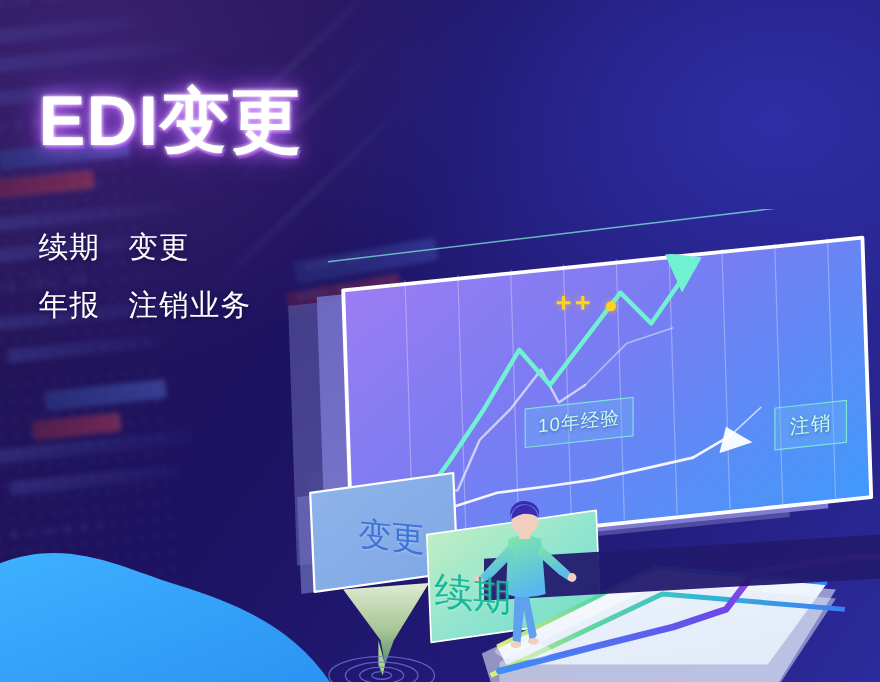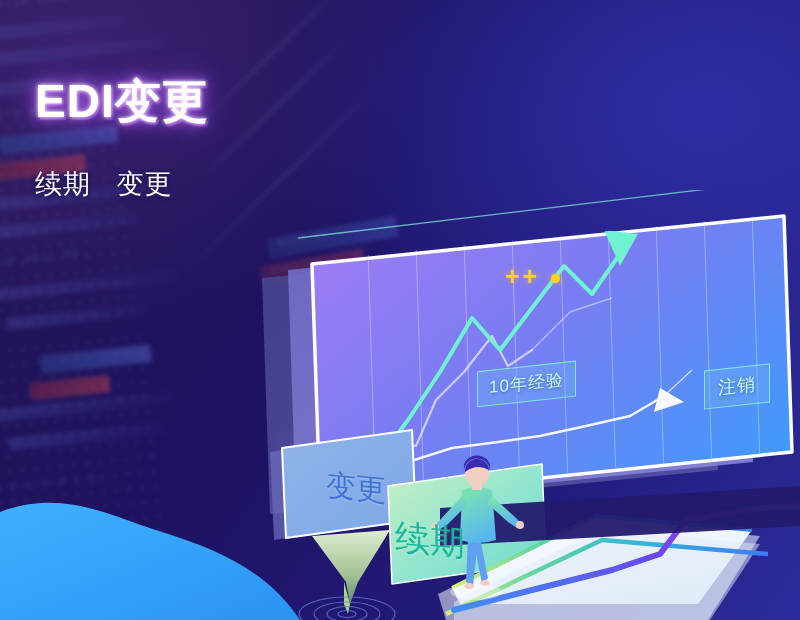--- a/index.html
+++ b/index.html
@@ -47,35 +47,35 @@
     position:absolute;
     font-family:"DejaVu Sans Mono", monospace;
     font-size:10px; letter-spacing:2px; color:rgba(150,185,255,.38);
     white-space:nowrap;
   }
 
   
   #copy { position:absolute; left:35px; top:78px; width:470px; z-index:30; }
 
   #title {
-    font-size:46px; font-weight:bold; line-height:1.0;
+    font-size:64px; font-weight:bold; line-height:1.0;
     color:#ffffff; letter-spacing:1px;
     text-shadow:
       0 0 4px #ffffff,
       0 0 14px rgba(203,125,255,.95),
       0 0 30px rgba(168,70,255,.85),
       2px 3px 0 rgba(150,50,230,.55);
   }
 
   .sub {
     color:#ffffff; font-size:27px; line-height:1.0;
     letter-spacing:1px; white-space:pre;
     text-shadow:0 1px 5px rgba(10,5,50,.7);
   }
-  .sub.l1 { margin-top:47px; }
+  .sub.l1 { margin-top:70px; }
   .sub.l2 { margin-top:25px; }
   .sub.l3 { margin-top:26px; font-size:30px; }
 
   
   #wave { position:absolute; left:0; bottom:0; width:340px; height:150px; z-index:12; }
 
   
   #illo { position:absolute; right:0; bottom:0; width:560px; height:430px; z-index:20; }
 
   
@@ -163,20 +163,21 @@
         <stop offset="0%" stop-color="#3fb0ff"></stop>
         <stop offset="100%" stop-color="#2b93f2"></stop>
       </linearGradient>
     </defs>
     <path d="M0,42 C62,18 110,46 162,62 C220,80 268,102 300,150 L0,150 Z" fill="url(#wvg)"></path>
   </svg>
 
   <div id="copy">
     <div id="title">EDI变更</div>
     <div class="sub l1">续期   变更</div>
+    <div class="sub l2">年报   注销业务</div>
   </div>
 
   <svg id="illo" viewBox="0 0 560 430" preserveAspectRatio="none">
     <defs>
       <linearGradient id="scr" x1="0" y1="0.2" x2="1" y2="0.9">
         <stop offset="0%" stop-color="#9a7cf4"></stop>
         <stop offset="38%" stop-color="#7b7cf2"></stop>
         <stop offset="100%" stop-color="#3d9bfb"></stop>
       </linearGradient>
       <linearGradient id="lay1" x1="0" y1="0" x2="1" y2="1">

